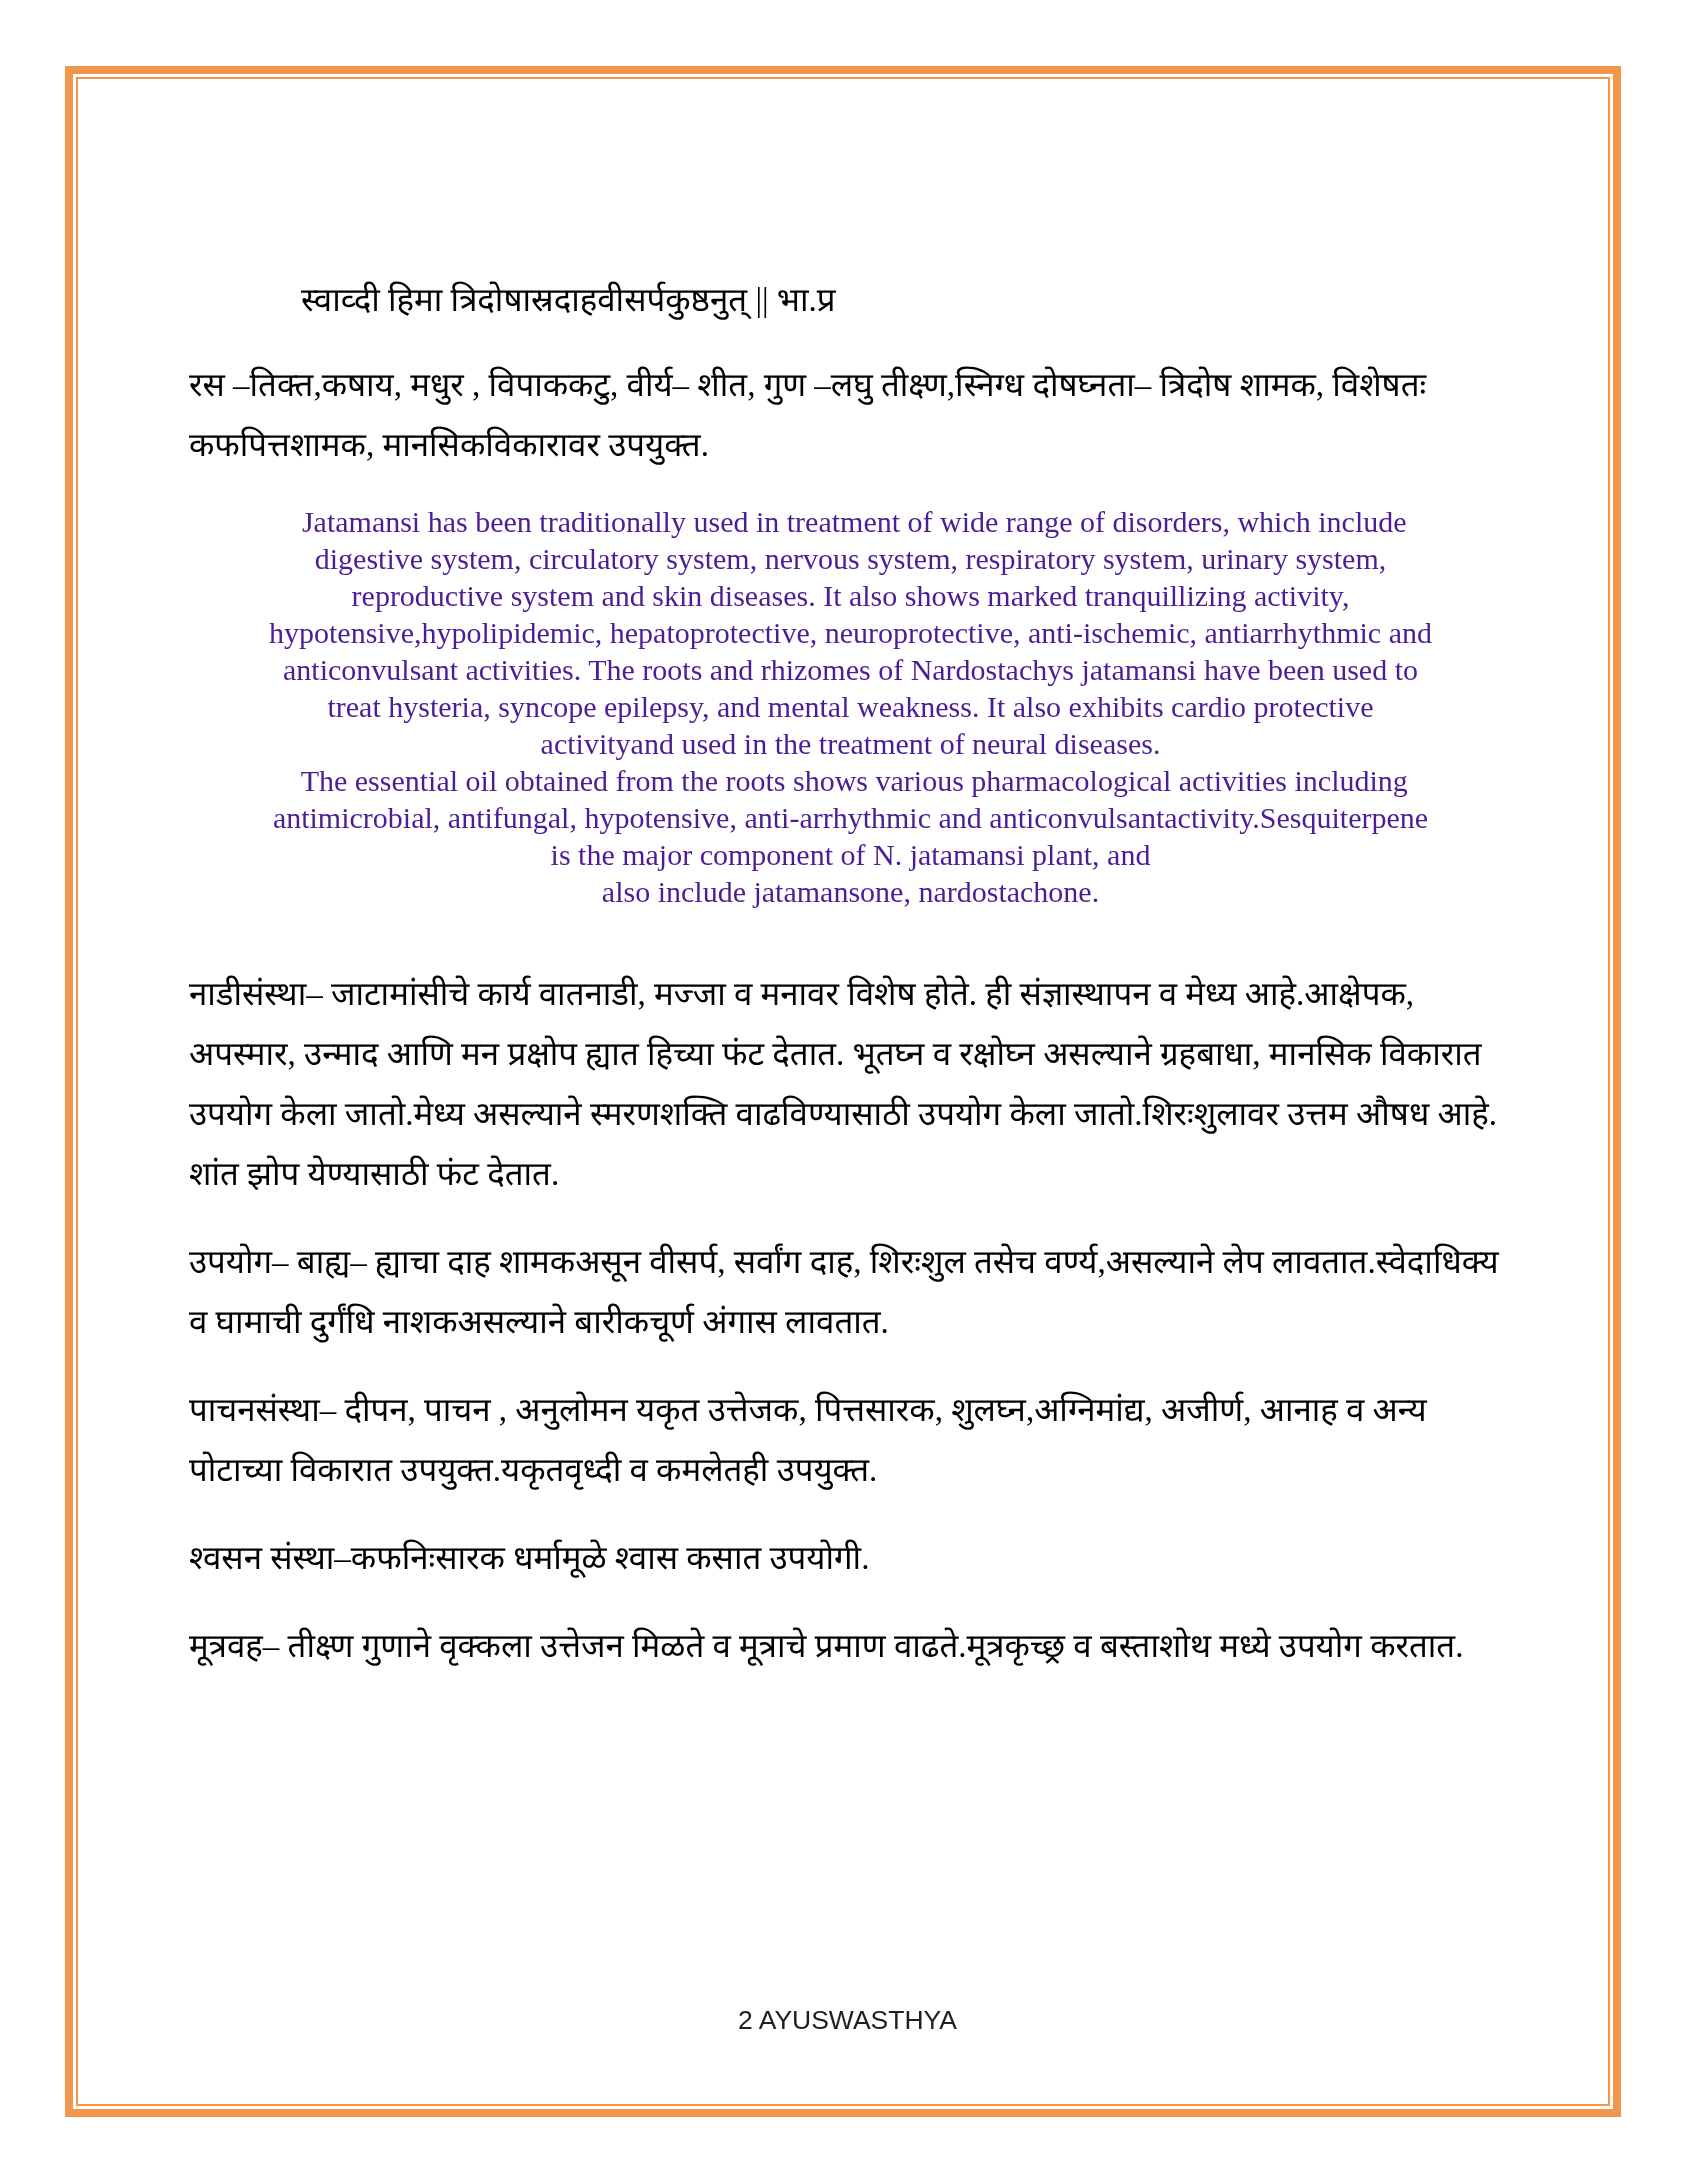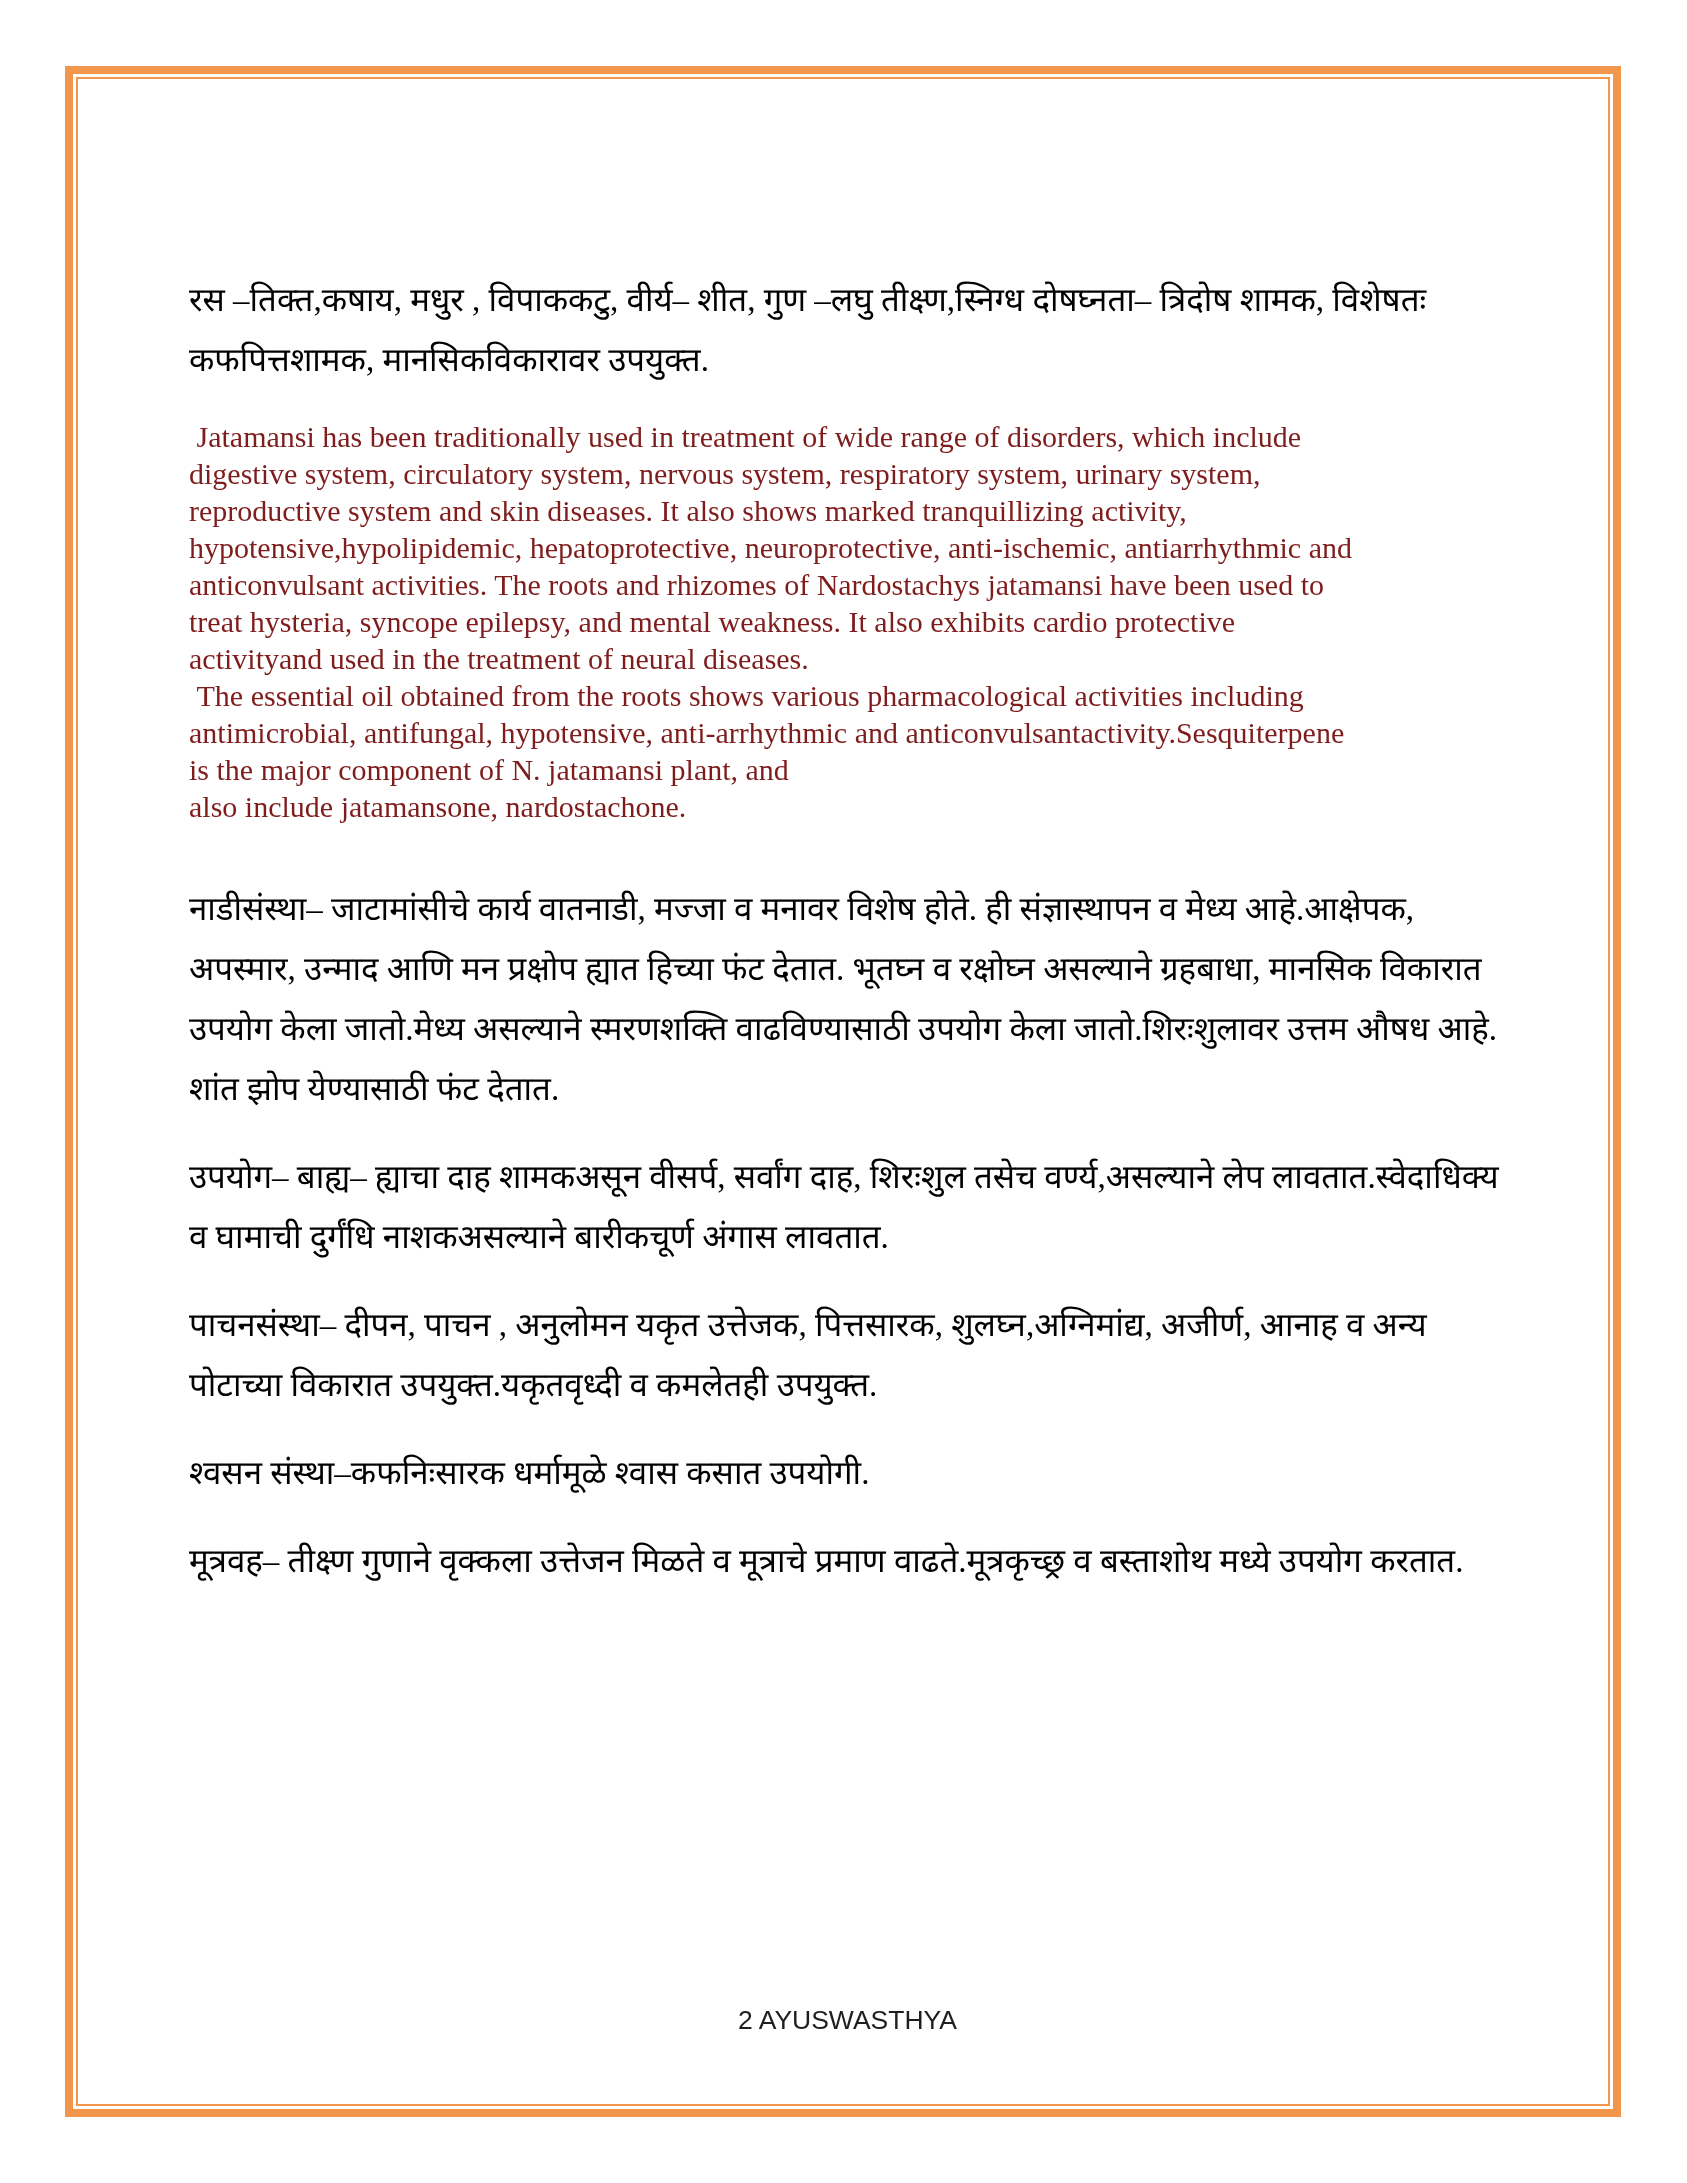--- a/index.html
+++ b/index.html
@@ -53,21 +53,22 @@
   .shloka-2{
     padding-left:112px;
     margin-bottom:25px;
   }
   .eng{
     font-family:"Liberation Serif", serif;
     font-size:30px;
     line-height:37px;
     white-space:pre-wrap;
     margin:8px 0 54px 0;
-    color:#7f1d1d;
+    color:#4c1d95;
+    text-align:center;
   }
   .footer{
     position:absolute;
     left:4px;
     top:2005px;
     width:1687px;
     text-align:center;
     font-family:"Liberation Sans", sans-serif;
     font-size:26.5px;
     color:#1f1f1f;
@@ -76,20 +77,21 @@
 </head>
 <body>
 
 <div class="frame">
   <div class="frame-inner"></div>
 </div>
 
 <div class="content">
 
 
+  <p class="dev shloka-2">स्वाव्दी हिमा त्रिदोषास्रदाहवीसर्पकुष्ठनुत् || भा.प्र</p>
 
   <p class="dev">रस –तिक्त,कषाय, मधुर , विपाककटु, वीर्य– शीत, गुण –लघु तीक्ष्ण,स्निग्ध दोषघ्नता– त्रिदोष शामक, विशेषतः कफपित्तशामक, मानसिकविकारावर उपयुक्त.</p>
 
   <p class="eng"> Jatamansi has been traditionally used in treatment of wide range of disorders, which include
 digestive system, circulatory system, nervous system, respiratory system, urinary system,
 reproductive system and skin diseases. It also shows marked tranquillizing activity,
 hypotensive,hypolipidemic, hepatoprotective, neuroprotective, anti-ischemic, antiarrhythmic and
 anticonvulsant activities. The roots and rhizomes of Nardostachys jatamansi have been used to
 treat hysteria, syncope epilepsy, and mental weakness. It also exhibits cardio protective
 activityand used in the treatment of neural diseases.

